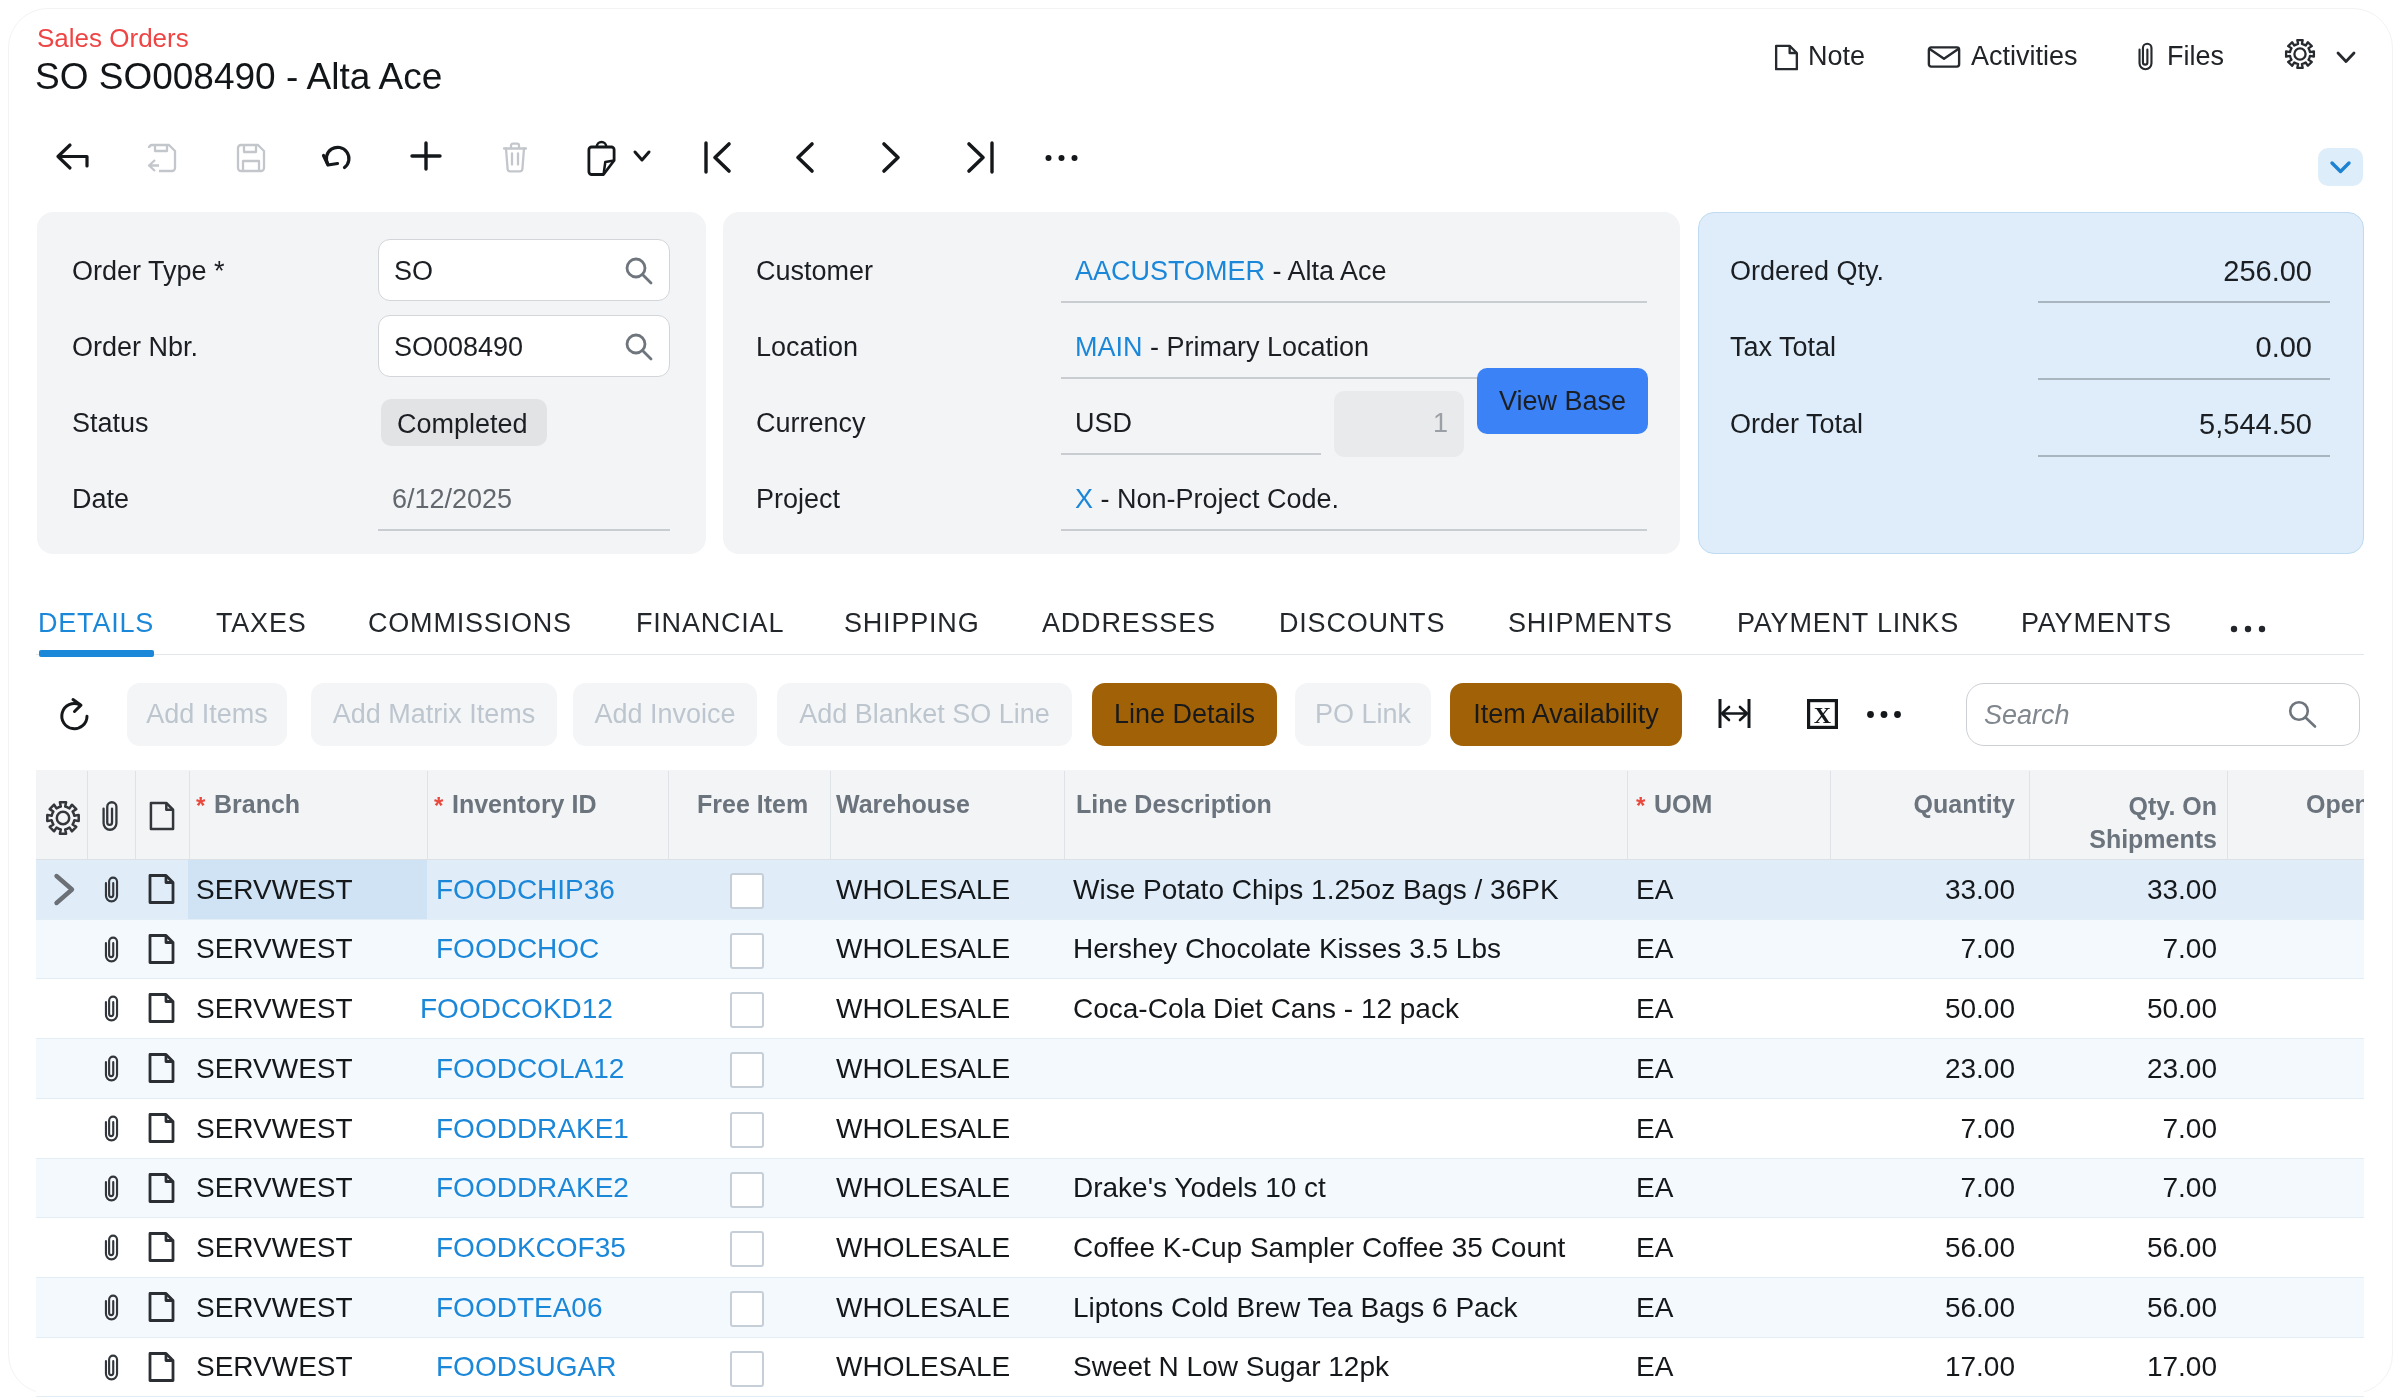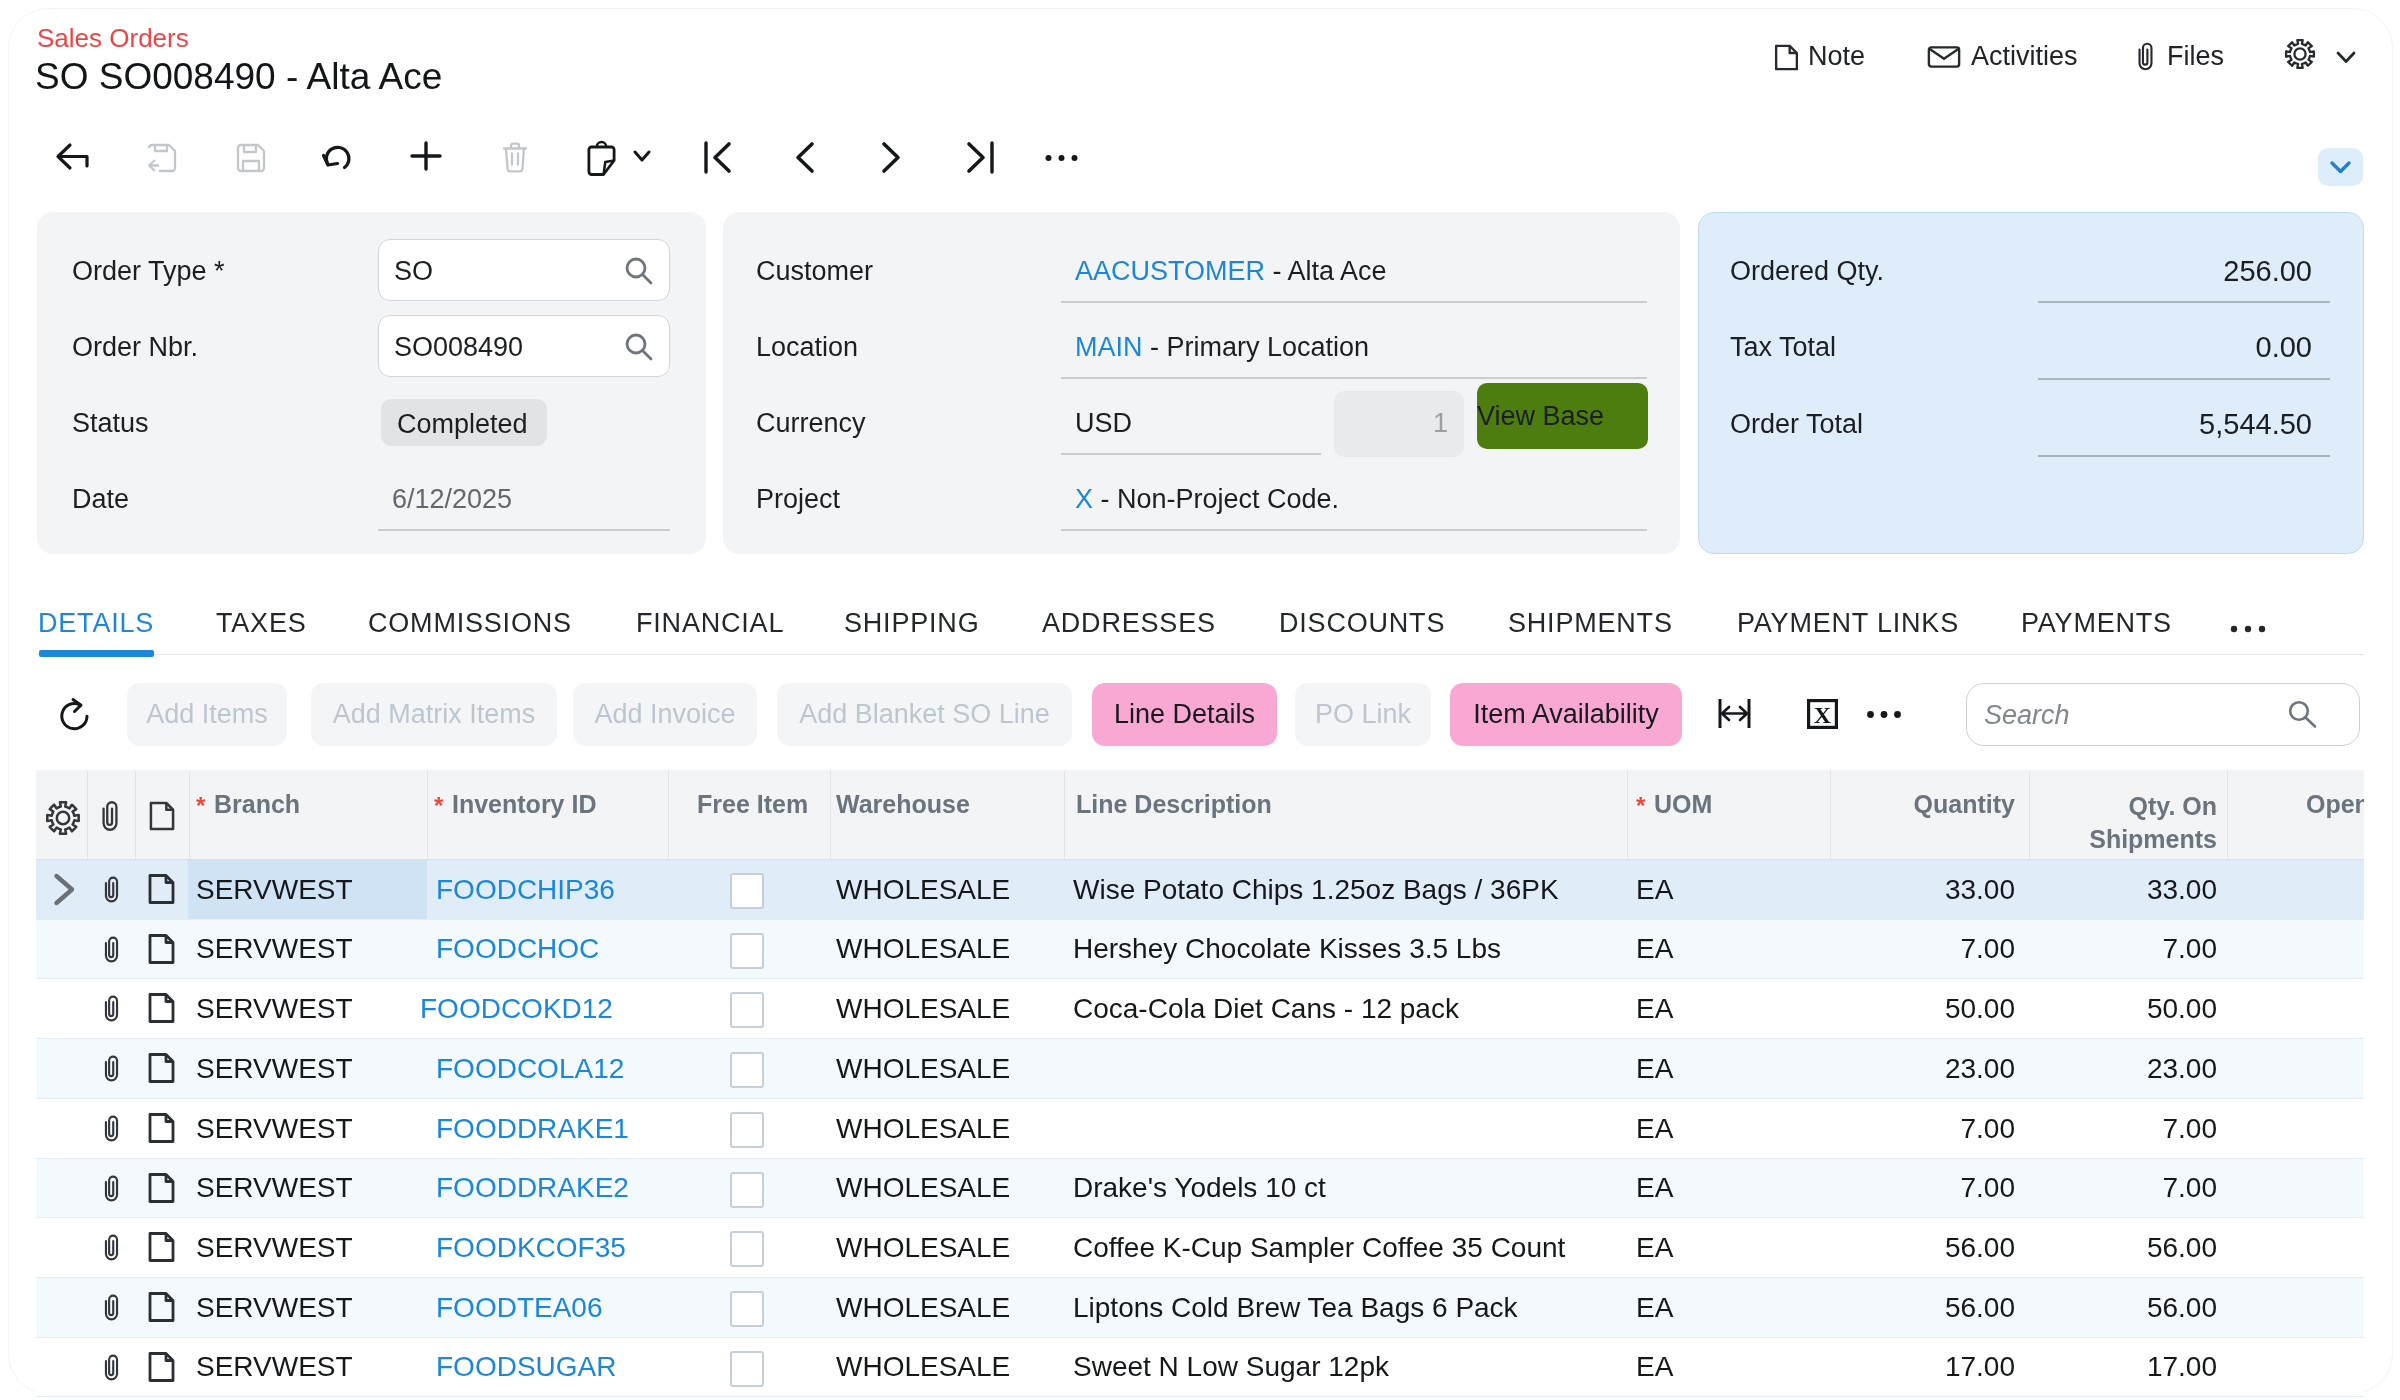--- a/index.html
+++ b/index.html
@@ -9,21 +9,21 @@
   .link{color:#ef4444;}
   .ico{position:absolute;}
   svg{display:block;overflow:visible;}
   .panel{position:absolute;top:212px;height:342px;border-radius:16px;background:#f3f4f6;}
   .flabel{position:absolute;font-size:27px;color:#1b1e22;}
   .fval{position:absolute;font-size:27px;color:#1b1e22;white-space:nowrap;}
   .uline{position:absolute;height:2px;background:#c9cdd1;}
   .tab{position:absolute;font-size:27px;color:#23272b;letter-spacing:0.8px;white-space:nowrap;}
   .gbtn{position:absolute;height:63px;border-radius:13px;font-size:27px;line-height:63px;text-align:center;white-space:nowrap;}
   .gbtn.dis{background:#f4f5f7;color:#bdc6ce;}
-  .gbtn.en{background:#f9a8d4;color:#17191c;}
+  .gbtn.en{background:#a16207;color:#17191c;}
   .hlbl{position:absolute;font-size:25px;font-weight:700;color:#6b737d;white-space:nowrap;}
   .ast{color:#e8493c;font-weight:700;font-size:24px;position:absolute;}
   .vsep{position:absolute;top:771px;height:89px;width:1px;background:#dfe3e7;}
   .row{position:absolute;left:36px;width:2328px;}
   .rtext{position:absolute;font-size:28px;color:#15181b;white-space:nowrap;}
   .rlink{position:absolute;font-size:28px;color:#1b87d9;white-space:nowrap;}
   .rnum{position:absolute;font-size:28px;color:#15181b;text-align:right;}
   .cbox{position:absolute;width:30px;height:32px;background:#fff;border:2px solid #c6cfd8;border-radius:3px;}
 </style>
 </head>
@@ -164,21 +164,21 @@
   <div class="flabel" style="left:756px;top:408px;">Currency</div>
   <div class="flabel" style="left:756px;top:484px;">Project</div>
   <div class="fval" style="left:1075px;top:256px;"><span style="color:#1b87d9;">AACUSTOMER</span> - Alta Ace</div>
   <div class="uline" style="left:1061px;top:301px;width:586px;"></div>
   <div class="fval" style="left:1075px;top:332px;"><span style="color:#1b87d9;">MAIN</span> - Primary Location</div>
   <div class="uline" style="left:1061px;top:377px;width:586px;"></div>
   <div class="fval" style="left:1075px;top:408px;">USD</div>
   <div class="uline" style="left:1061px;top:453px;width:260px;"></div>
   <div class="abs" style="left:1334px;top:391px;width:130px;height:66px;background:#e9eaec;border-radius:10px;"></div>
   <div class="abs" style="left:1334px;top:408px;width:114px;font-size:27px;color:#9aa0a6;text-align:right;">1</div>
-  <div class="abs" style="left:1477px;top:383px;width:171px;height:66px;background:#4d7c0f;border-radius:10px;font-size:27px;color:#1b1e22;line-height:66px;">View Base</div>
+  <div class="abs" style="left:1477px;top:368px;width:171px;height:66px;background:#3b82f6;border-radius:10px;font-size:27px;color:#1b1e22;text-align:center;line-height:66px;">View Base</div>
   <div class="fval" style="left:1075px;top:484px;"><span style="color:#1b87d9;">X</span> - Non-Project Code.</div>
   <div class="uline" style="left:1061px;top:529px;width:586px;"></div>
 
   <div class="flabel" style="left:1730px;top:256px;">Ordered Qty.</div>
   <div class="flabel" style="left:1730px;top:332px;">Tax Total</div>
   <div class="flabel" style="left:1730px;top:409px;">Order Total</div>
   <div class="fval" style="left:2038px;top:255px;width:274px;text-align:right;font-size:29px;">256.00</div>
   <div class="uline" style="left:2038px;top:301px;width:292px;background:#a9b6c0;height:1.5px;"></div>
   <div class="fval" style="left:2038px;top:331px;width:274px;text-align:right;font-size:29px;">0.00</div>
   <div class="uline" style="left:2038px;top:378px;width:292px;background:#a9b6c0;height:1.5px;"></div>

